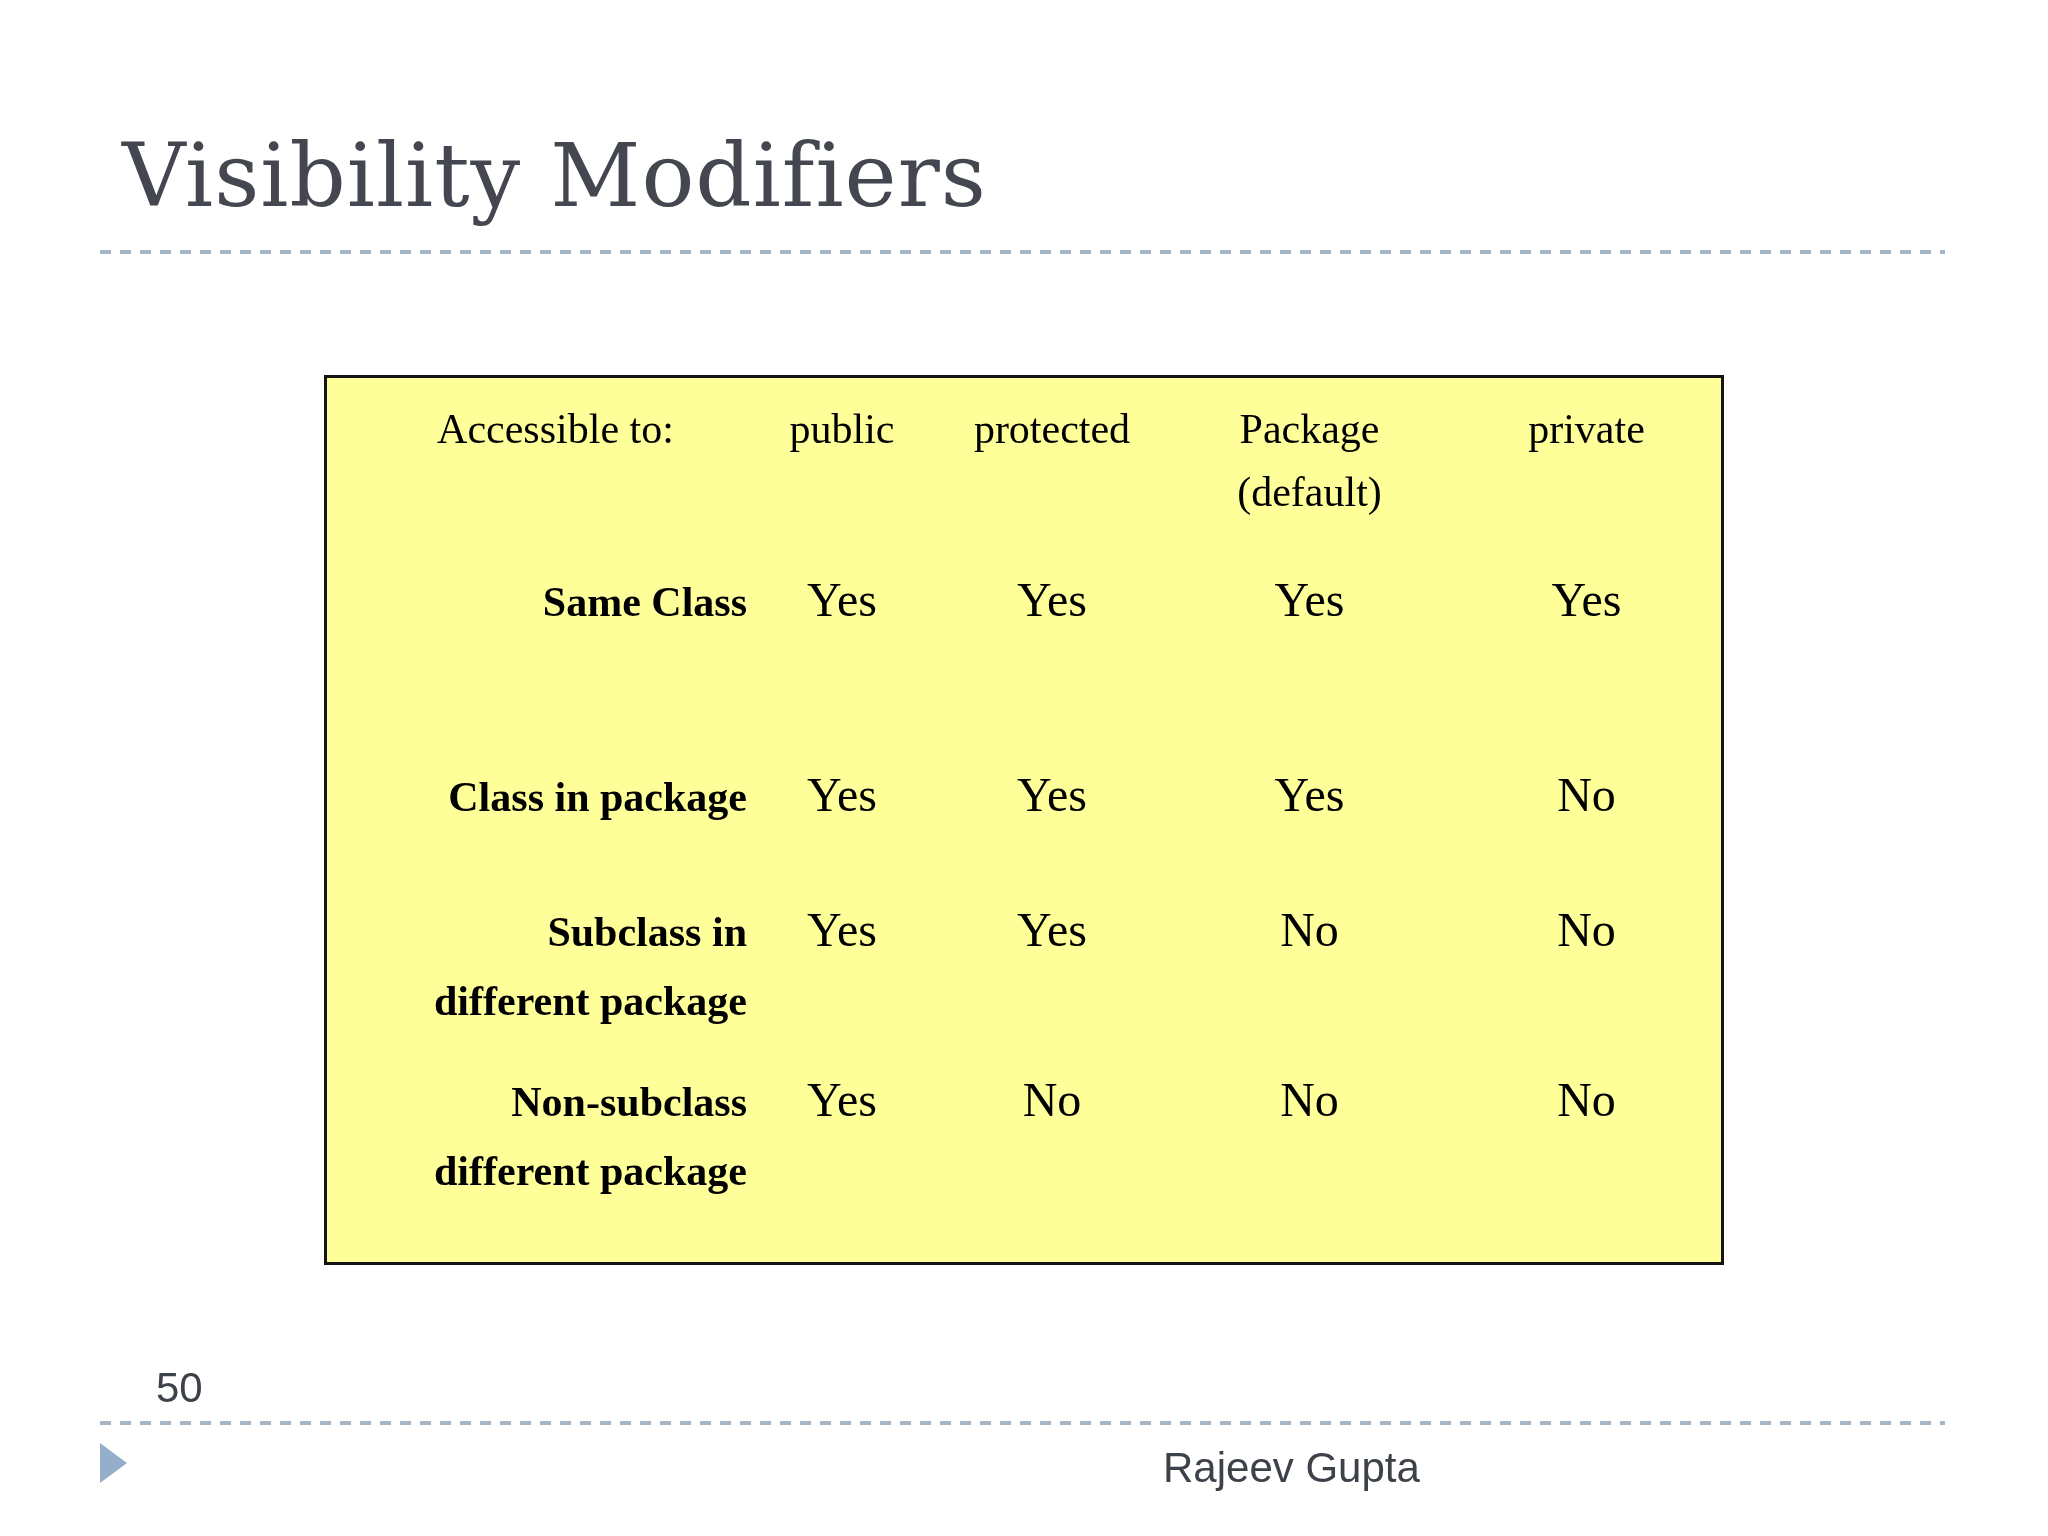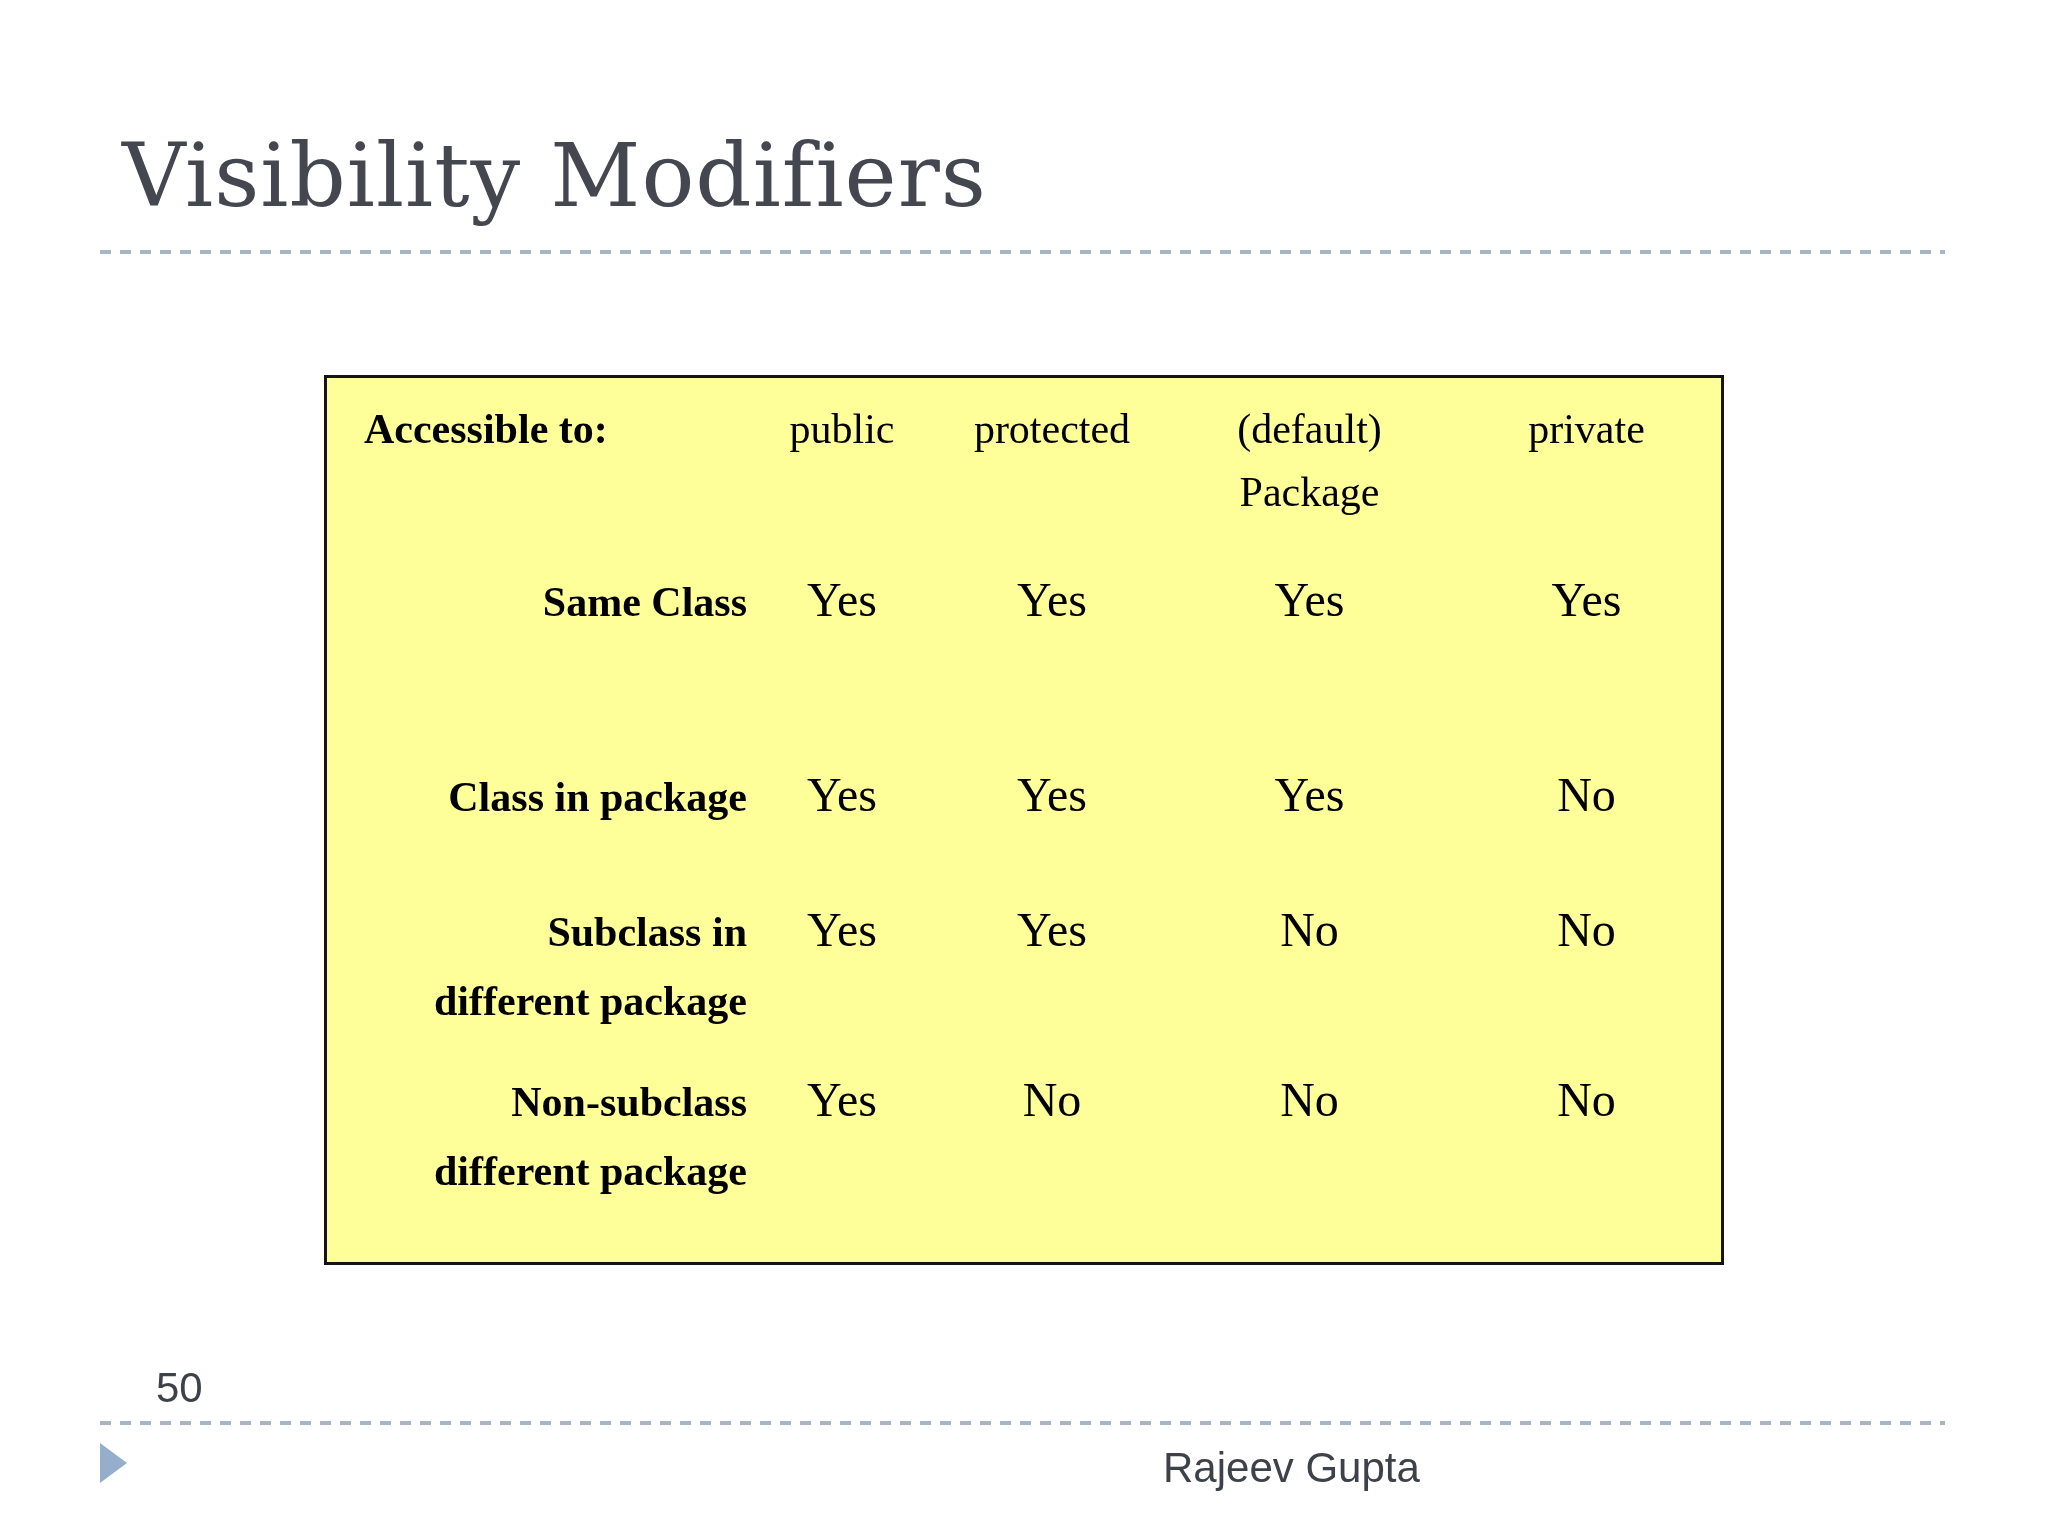--- a/index.html
+++ b/index.html
@@ -75,21 +75,22 @@
   .trow-4      { top: 690px; }
 
   .hcell {
     text-align: center;
     font-weight: normal;
     font-size: 42px;
     line-height: 1.5;
   }
   .hcell .sub-line { display: block; }
   .header-row-label {
-    font-weight: bold;
+    text-align: center;
+    font-weight: normal;
     font-size: 42px;
     line-height: 1.5;
     margin-left: 37px;
   }
   .rlabel {
     padding-left: 38px;
     font-weight: bold;
     font-size: 42px;
     line-height: 1.65;
     white-space: pre-line;
@@ -136,22 +137,22 @@
 
   <div class="dashed-rule title-rule"></div>
 
   <div class="table-box">
 
     <div class="trow trow-header">
       <div class="header-row-label">Accessible to:</div>
       <div class="hcell">public</div>
       <div class="hcell">protected</div>
       <div class="hcell">
+        <span class="sub-line">Package</span>
         <span class="sub-line">(default)</span>
-        <span class="sub-line">Package</span>
       </div>
       <div class="hcell">private</div>
     </div>
 
     <div class="trow trow-1">
       <div class="rlabel">Same Class</div>
       <div class="vcell">Yes</div>
       <div class="vcell">Yes</div>
       <div class="vcell">Yes</div>
       <div class="vcell">Yes</div>

